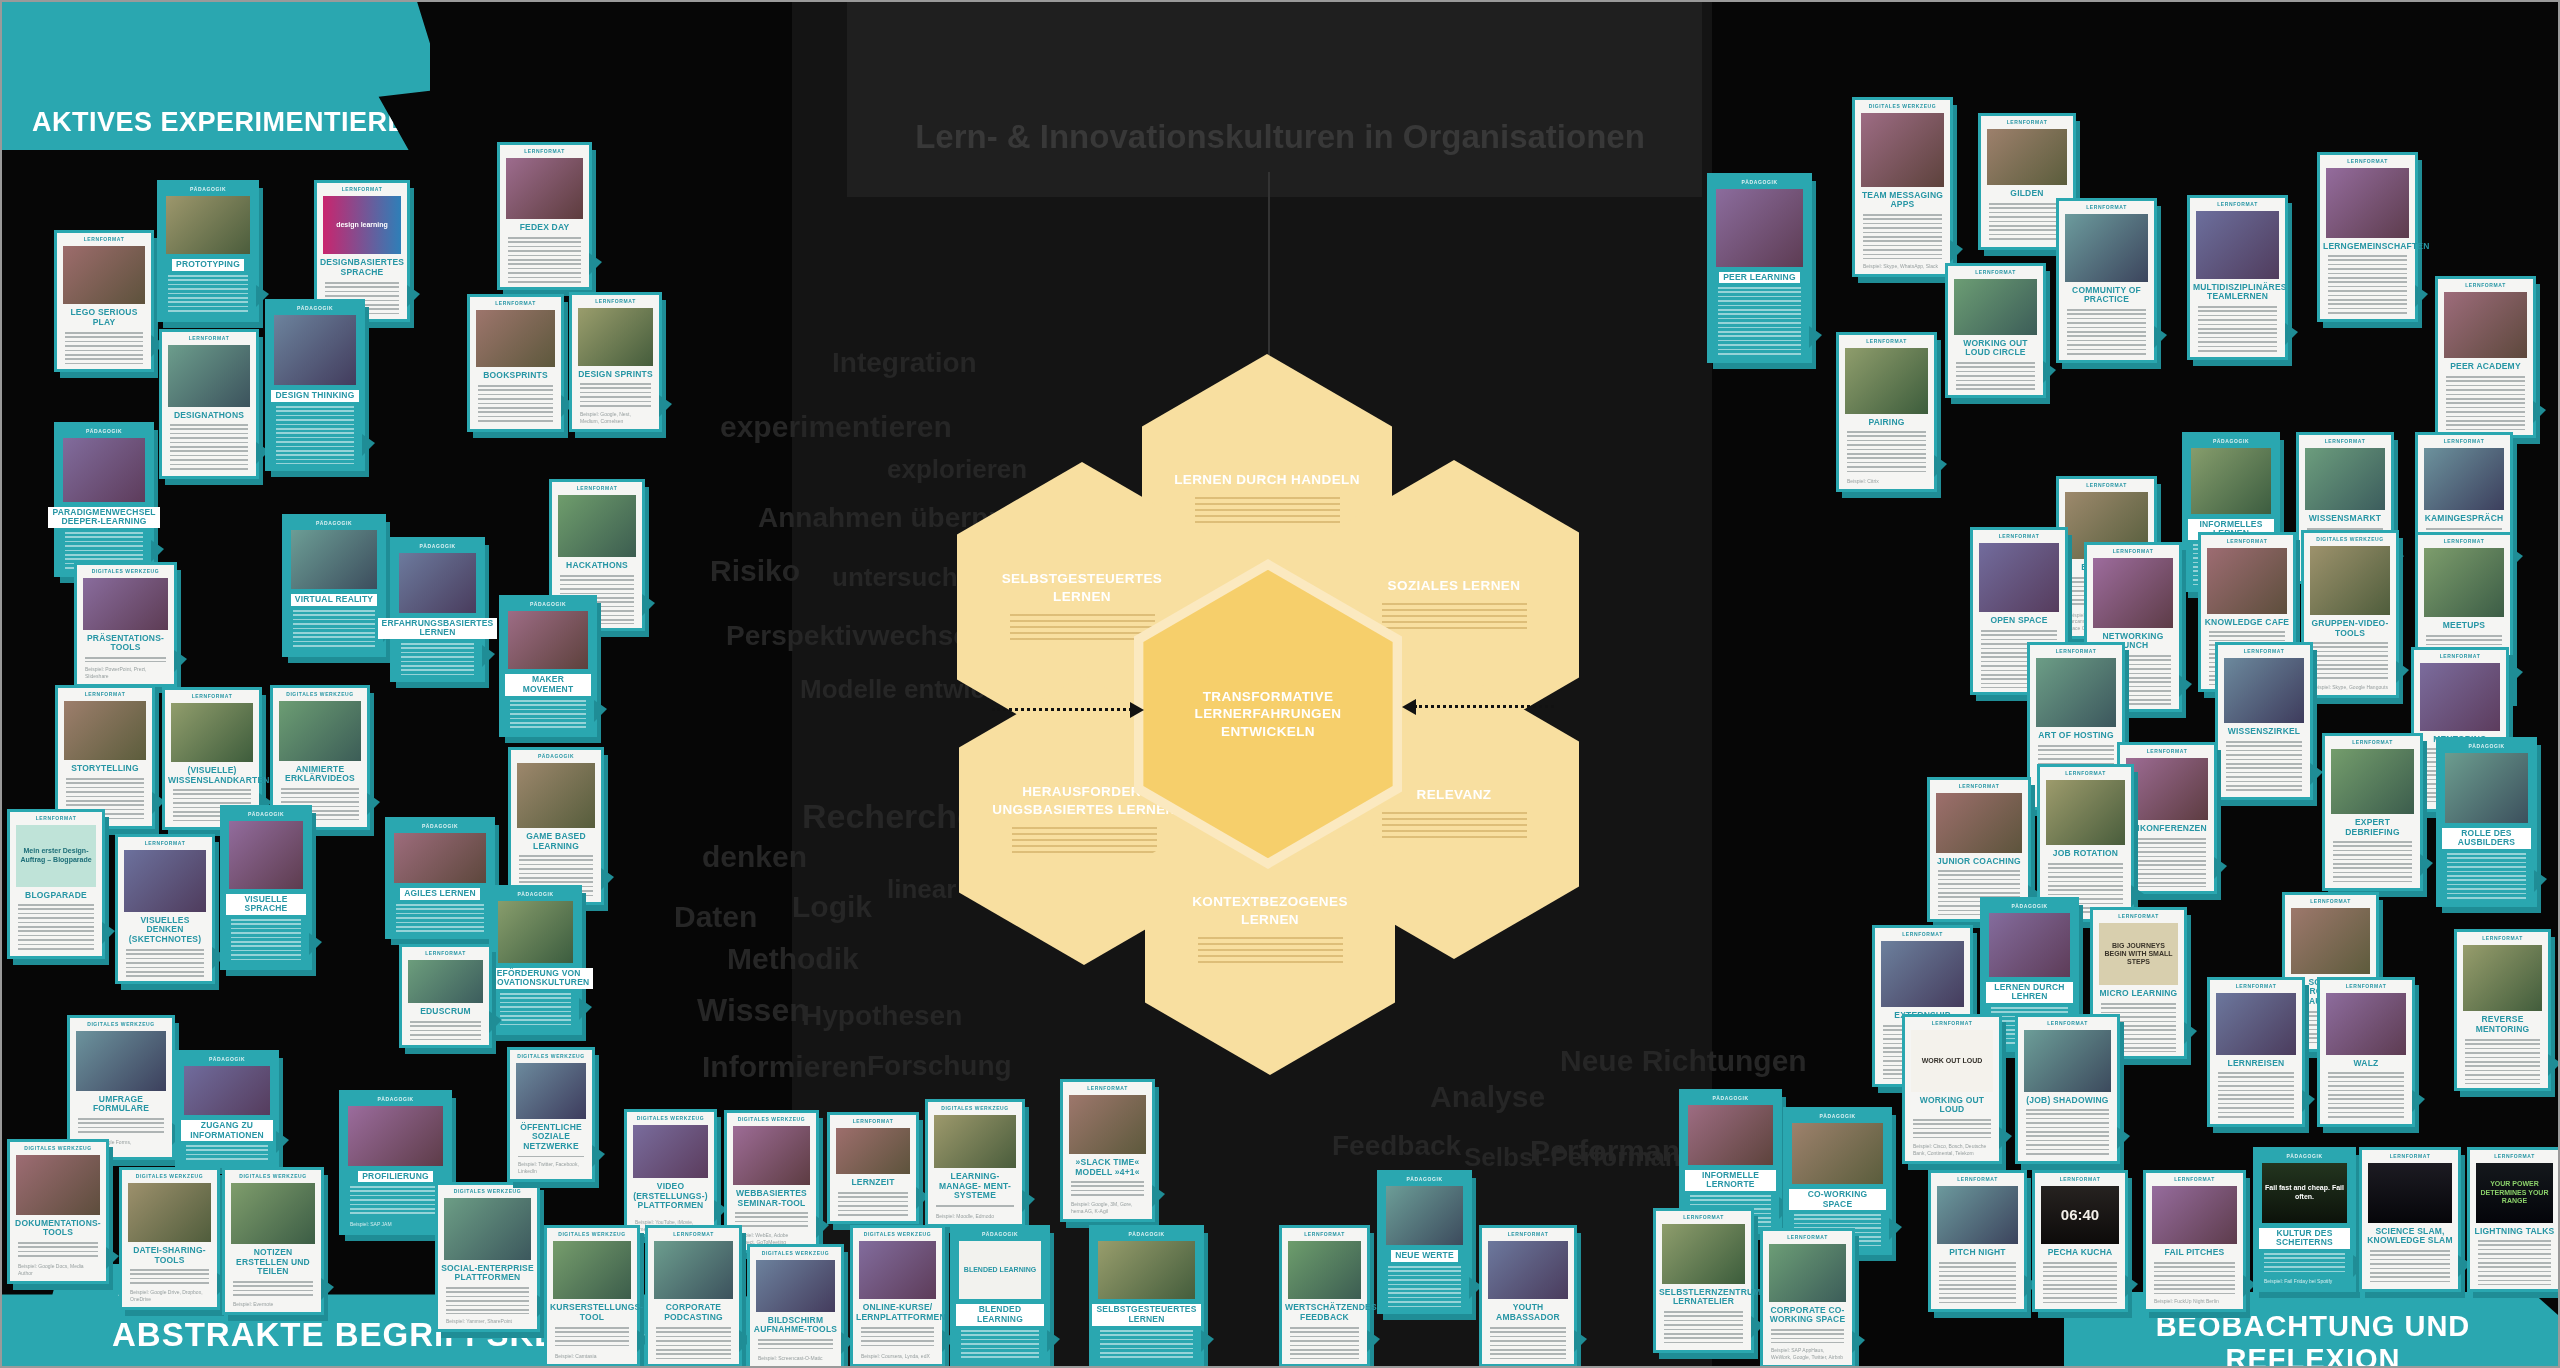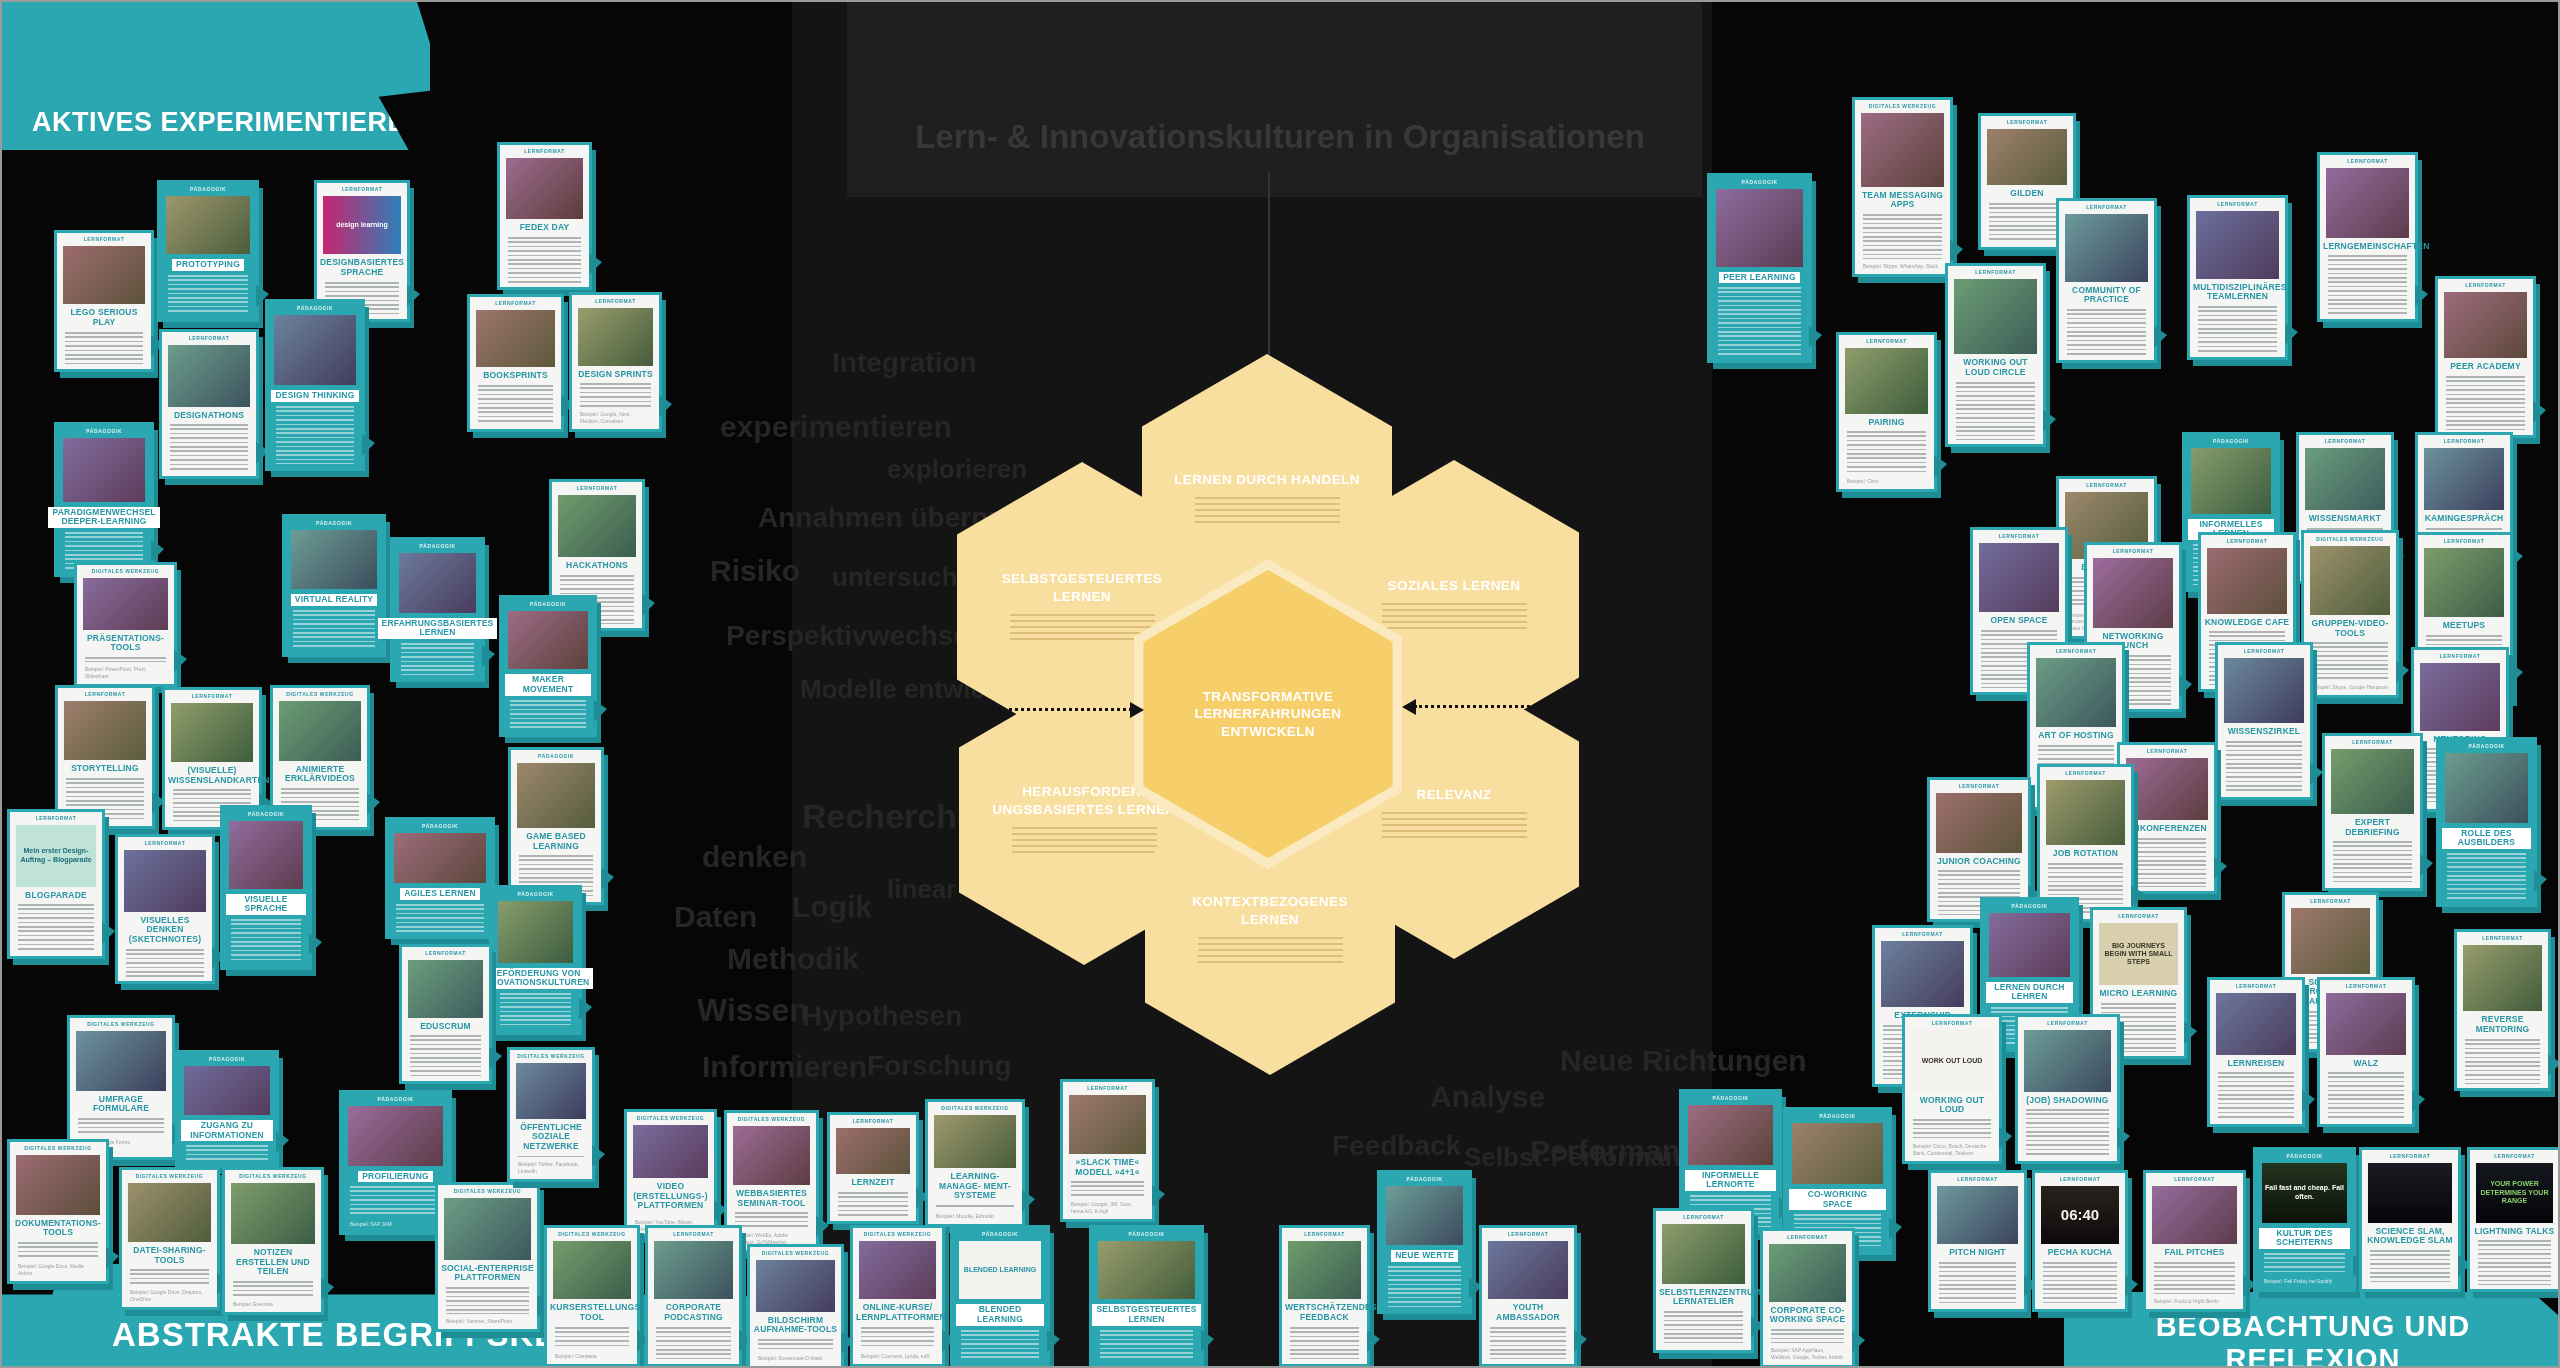--- a/index.html
+++ b/index.html
@@ -273,21 +273,21 @@
         <div class="cimg" style="background: linear-gradient(135deg, rgb(157, 135, 108), rgb(86, 93, 60));"></div>
         <div class="ctitle">GAME BASED LEARNING</div>
         <div class="clines"></div>
       </div>
       <div class="card t" style="left: 487px; top: 883px; width: 93px; height: 150px;">
         <div class="tag">PÄDAGOGIK</div>
         <div class="cimg" style="background: linear-gradient(135deg, rgb(136, 157, 108), rgb(60, 93, 63));"></div>
         <div class="ctitle">BEFÖRDERUNG VON INNOVATIONSKULTUREN</div>
         <div class="clines"></div>
       </div>
-      <div class="card w" style="left: 397px; top: 942px; width: 93px; height: 140px;">
+      <div class="card w" style="left: 397px; top: 942px; width: 93px; height: 104px;">
         <div class="tag">LERNFORMAT</div>
         <div class="cimg" style="background: linear-gradient(135deg, rgb(108, 157, 124), rgb(60, 93, 93));"></div>
         <div class="ctitle">EDUSCRUM</div>
         <div class="clines"></div>
       </div>
       <div class="card w" style="left: 65px; top: 1013px; width: 108px; height: 145px;">
         <div class="tag">DIGITALES WERKZEUG</div>
         <div class="cimg" style="background: linear-gradient(135deg, rgb(108, 147, 157), rgb(60, 64, 93));"></div>
         <div class="ctitle">UMFRAGE FORMULARE</div>
         <div class="clines"></div>
@@ -451,21 +451,21 @@
         <div class="ctitle">GILDEN</div>
         <div class="clines"></div>
       </div>
       <div class="card w" style="left: 1834px; top: 330px; width: 101px; height: 160px;">
         <div class="tag">LERNFORMAT</div>
         <div class="cimg" style="background: linear-gradient(135deg, rgb(143, 157, 108), rgb(61, 93, 60));"></div>
         <div class="ctitle">PAIRING</div>
         <div class="clines"></div>
         <div class="cex">Beispiel: Citrix</div>
       </div>
-      <div class="card w" style="left: 1943px; top: 261px; width: 101px; height: 184px;">
+      <div class="card w" style="left: 1943px; top: 261px; width: 101px; height: 135px;">
         <div class="tag">LERNFORMAT</div>
         <div class="cimg" style="background: linear-gradient(135deg, rgb(108, 157, 116), rgb(60, 93, 88));"></div>
         <div class="ctitle">WORKING OUT LOUD CIRCLE</div>
         <div class="clines"></div>
       </div>
       <div class="card w" style="left: 2054px; top: 196px; width: 101px; height: 165px;">
         <div class="tag">LERNFORMAT</div>
         <div class="cimg" style="background: linear-gradient(135deg, rgb(108, 155, 157), rgb(60, 69, 93));"></div>
         <div class="ctitle">COMMUNITY OF PRACTICE</div>
         <div class="clines"></div>

